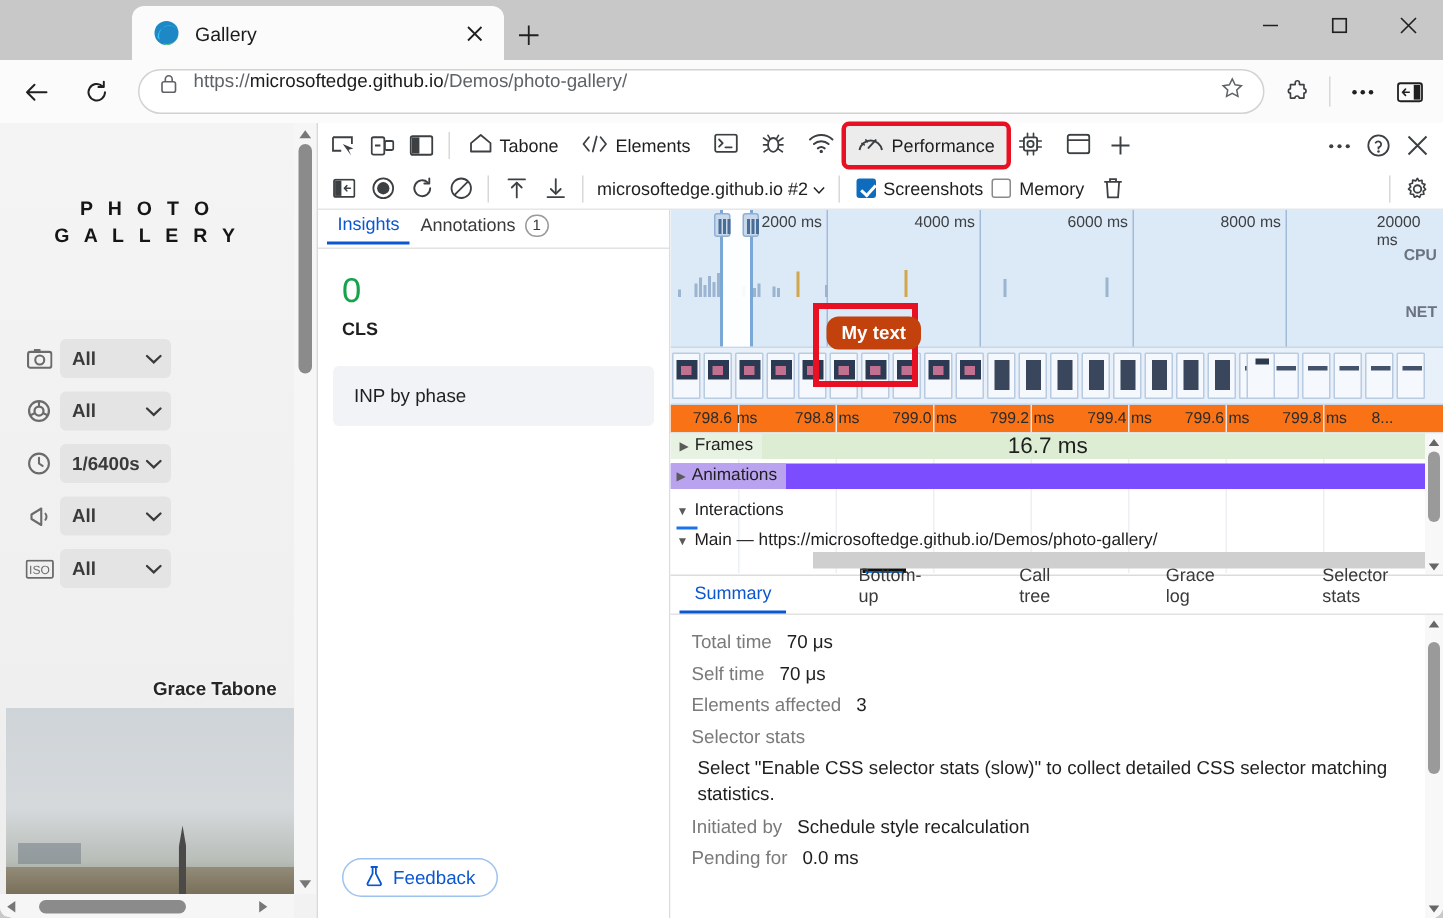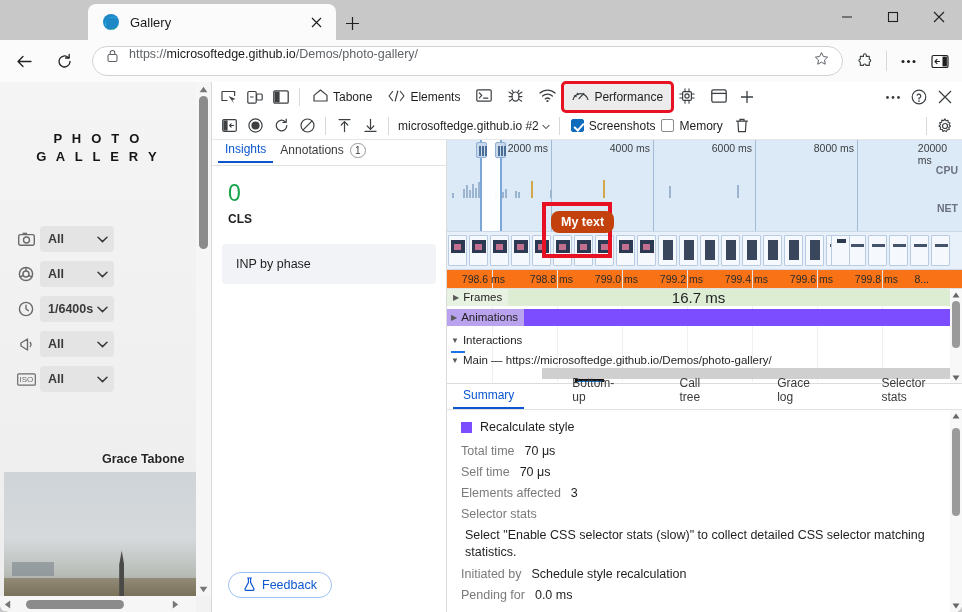--- a/index.html
+++ b/index.html
@@ -882,24 +882,20 @@
 
           <div class="details">
             <div class="det-tabs">
               <div class="det-tab sel"><span>Summary</span></div>
               <div class="det-tab"><span>Bottom-up</span></div>
               <div class="det-tab"><span>Call tree</span></div>
               <div class="det-tab"><span>Grace log</span></div>
               <div class="det-tab"><span>Selector stats</span></div>
             </div>
             <div class="det-body">
-              <div class="det-head">
-                <span class="swatch"></span>
-                <span>Recalculate style</span>
-              </div>
               <div class="det-row">
                 <span class="det-k">Total time</span>
                 <span class="det-v">70 μs</span>
               </div>
               <div class="det-row">
                 <span class="det-k">Self time</span>
                 <span class="det-v">70 μs</span>
               </div>
               <div class="det-row">
                 <span class="det-k">Elements affected</span>

